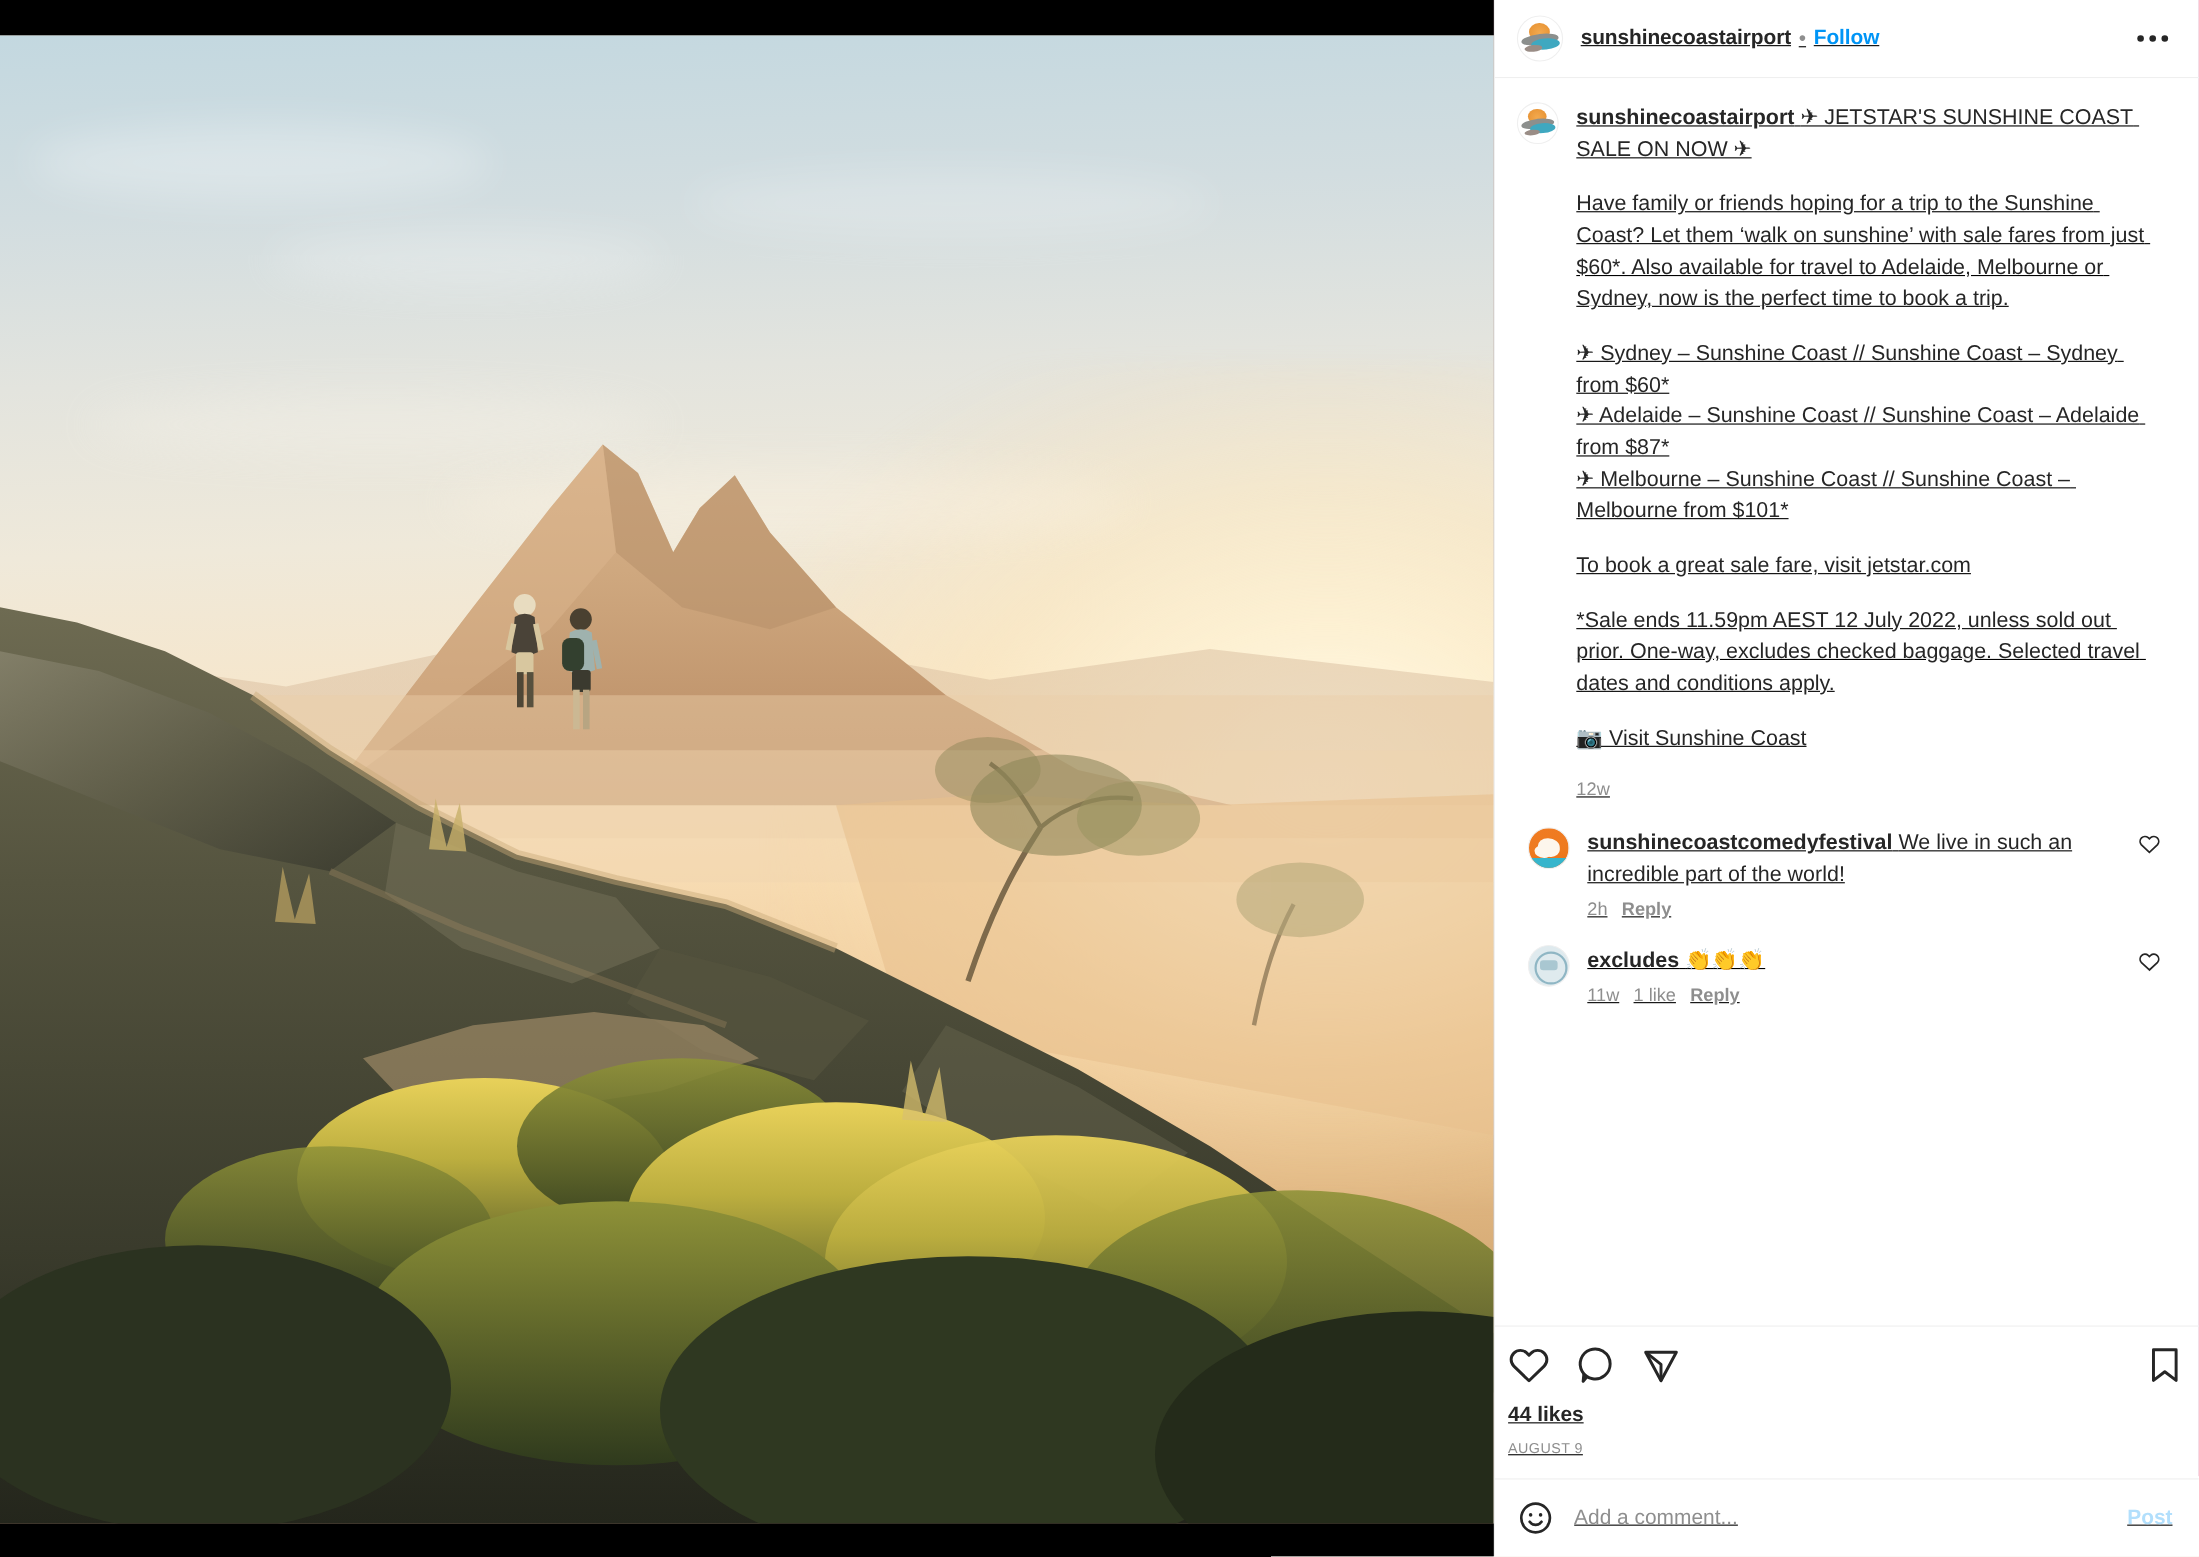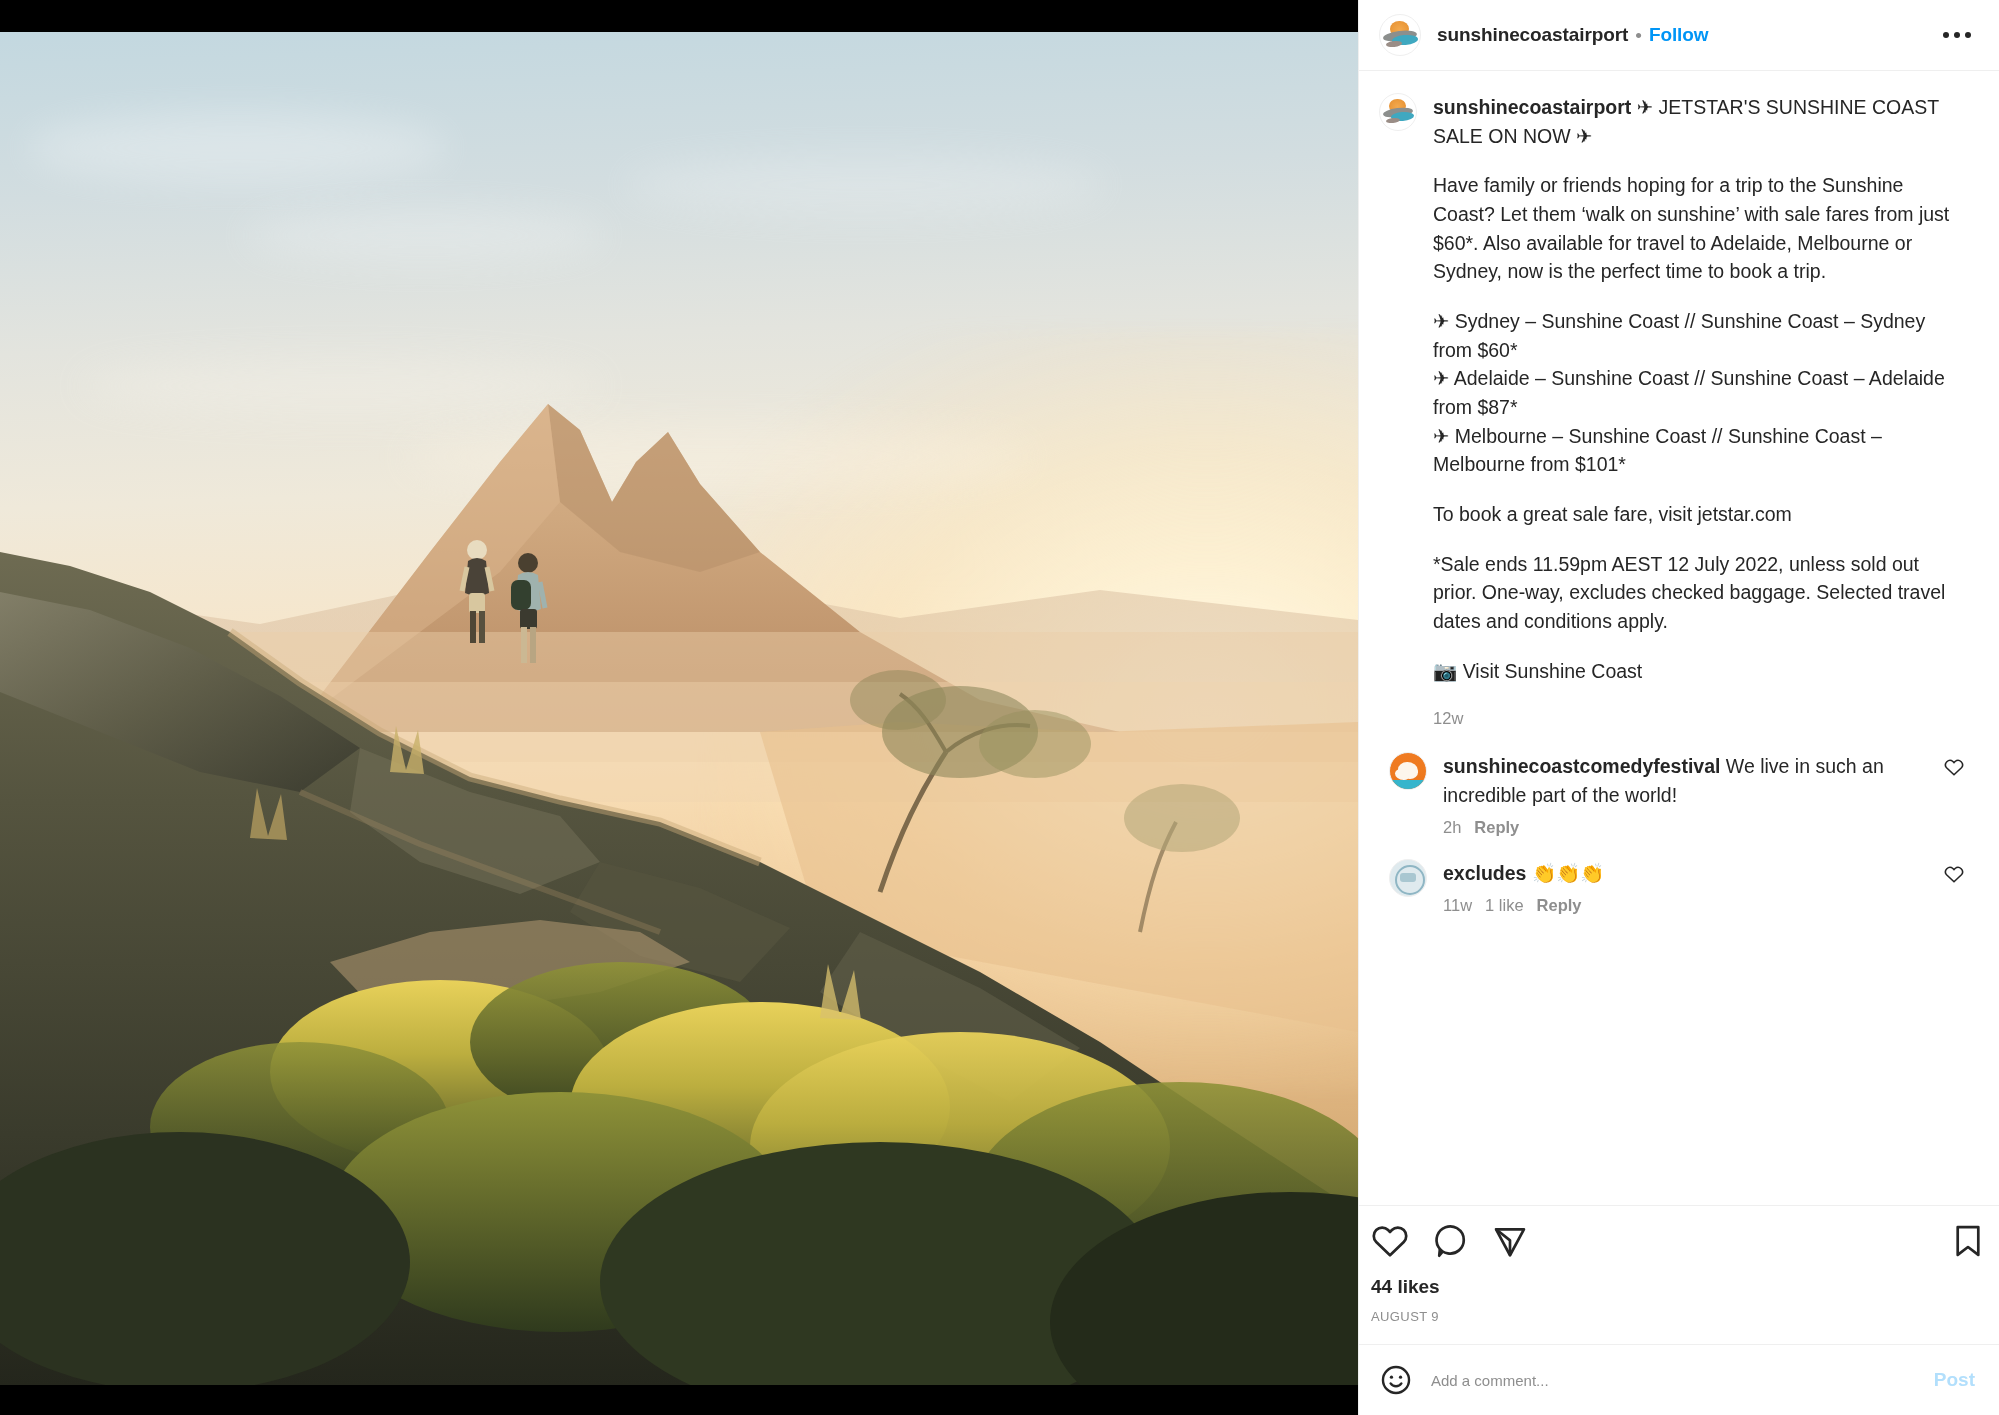--- a/index.html
+++ b/index.html
@@ -7,20 +7,21 @@
     width: 1999px; height: 1415px;
     background: #ffffff;
     font-family: "Liberation Sans", sans-serif;
     overflow: hidden;
   }
   .post-frame {
     width: 1999px; height: 1342px;
     display: flex;
     background: #be185d;
     position: relative;
+    text-decoration: underline;
   }
 
   
   .media-pane {
     width: 1358px; height: 1415px;
     background: #000;
     position: relative;
     overflow: hidden;
     flex: 0 0 1358px;
   }
@@ -202,21 +203,21 @@
   }
   .addcmt {
     border-top: 1px solid #efefef;
     display:flex; align-items:center;
     padding: 18px 24px 18px 20px;
     flex: 0 0 auto;
   }
   .emoji-btn { width:34px; height:34px; flex:0 0 34px; cursor:pointer;}
   .cmt-input {
     flex: 1 1 auto; border:none; outline:none;
-    font-size: 15px; color:#262626; margin-left: 18px;
+    font-size: 19px; color:#262626; margin-left: 18px;
     font-family: "Liberation Sans", sans-serif;
     background: transparent;
   }
   .cmt-input::placeholder { color:#8e8e8e; }
   .post-btn {
     color:#b2dffc; font-weight:600; font-size:19px; cursor:pointer;
     padding-left: 14px;
   }
   svg { display:block; }
 </style>

